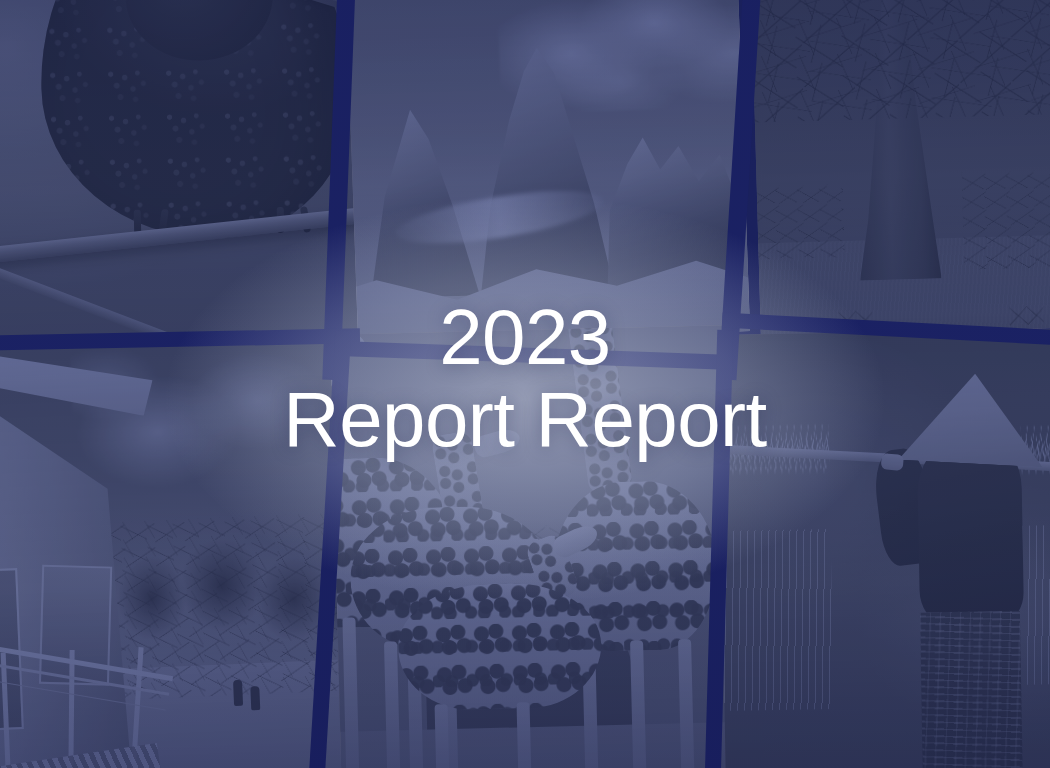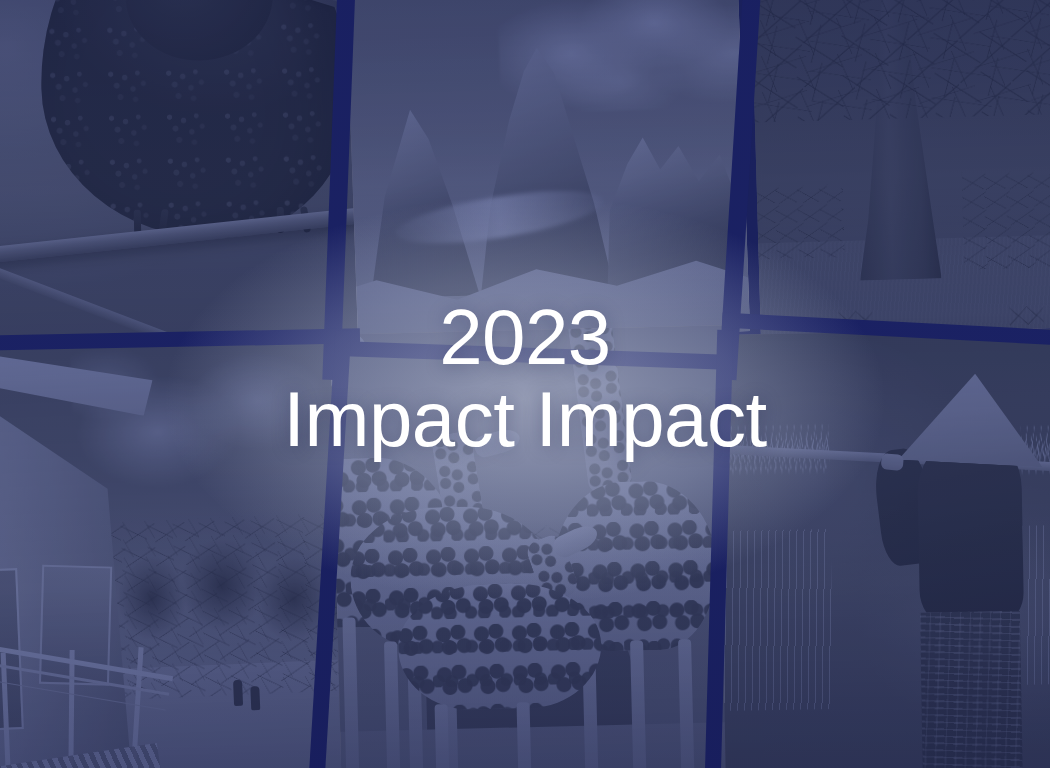--- a/index.html
+++ b/index.html
@@ -747,16 +747,16 @@
     <div class="grid-line" id="gl-h-right"></div>
     <div class="grid-line" id="gl-v-bot-left"></div>
     <div class="grid-line" id="gl-v-bot-right"></div>
   </div>
 
   <div class="global-tint"></div>
   <div class="centre-wash"></div>
 
   <div class="title-block">
     <div class="title-line">2023</div>
-    <div class="title-line">Impact Impact</div>
+    <div class="title-line">Report Report</div>
   </div>
 
 </div>
 
 </body></html>

